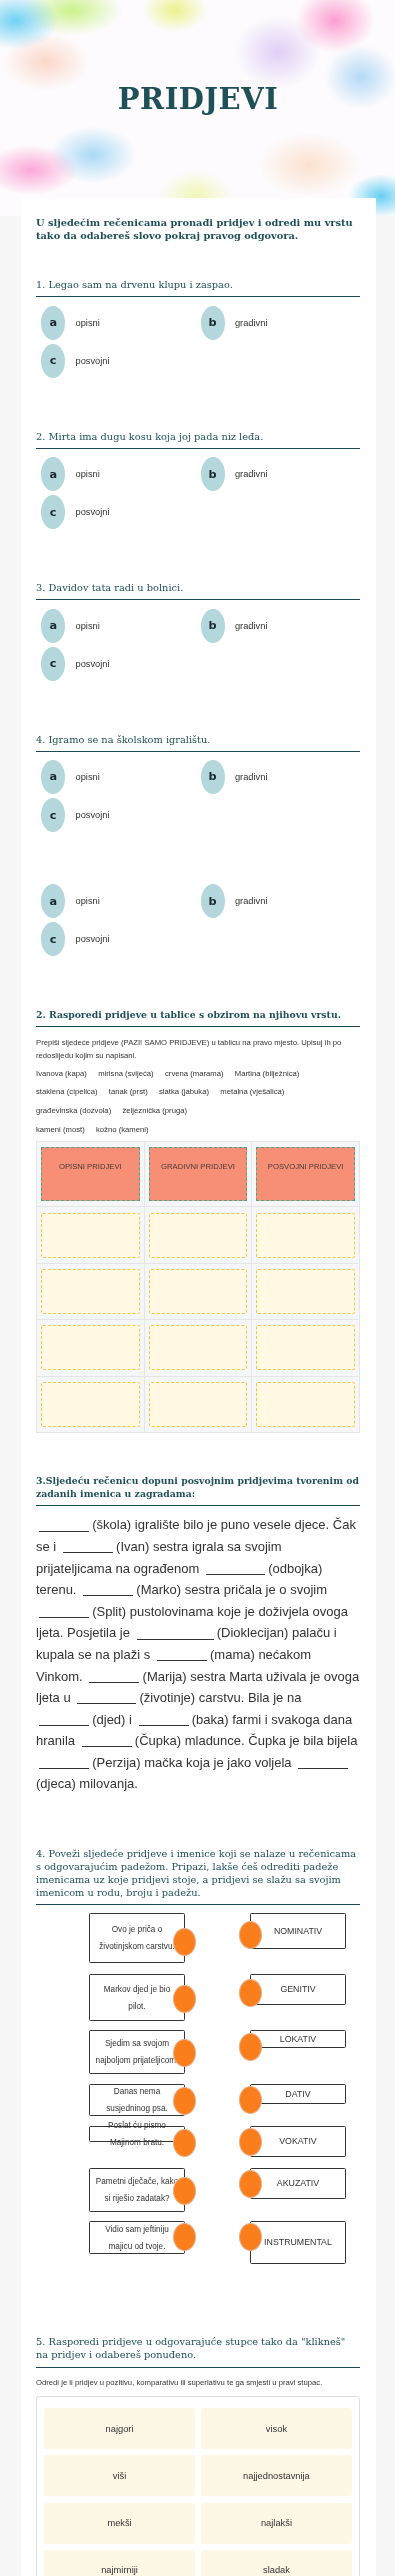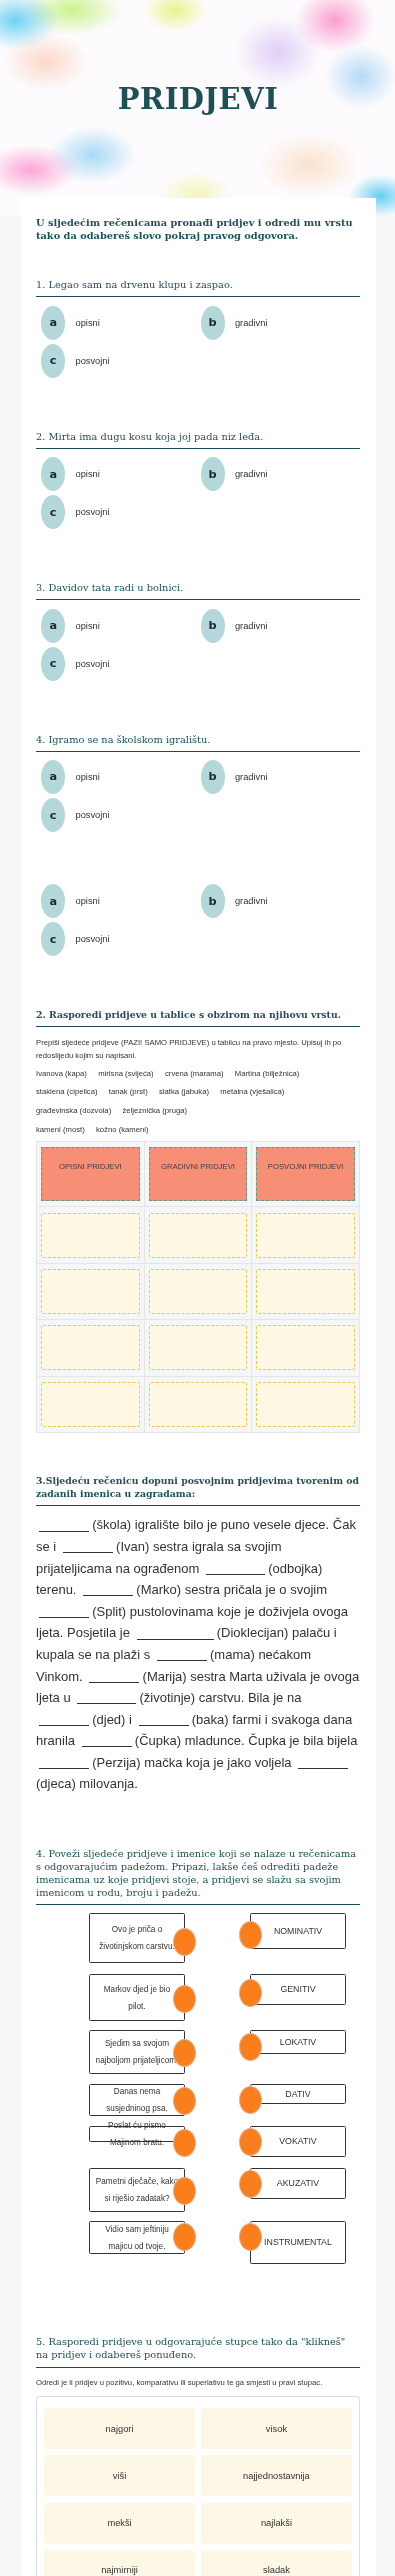--- a/index.html
+++ b/index.html
@@ -280,21 +280,21 @@
       <div class="dot" style="left:137px;top:216px;"></div>
       <div class="m-left" style="top:255px;height:44px;">Pametni dječače, kako si riješio zadatak?</div>
       <div class="dot" style="left:137px;top:264px;"></div>
       <div class="m-left" style="top:308px;height:33px;">Vidio sam jeftiniju majicu od tvoje.</div>
       <div class="dot" style="left:137px;top:310px;"></div>
 
       <div class="m-right" style="top:0;height:36px;">NOMINATIV</div>
       <div class="dot" style="left:203px;top:7.2px;"></div>
       <div class="m-right" style="top:61px;height:31px;">GENITIV</div>
       <div class="dot" style="left:203px;top:66px;"></div>
-      <div class="m-right" style="top:117px;height:24px;">LOKATIV</div>
+      <div class="m-right" style="top:117px;height:18px;">LOKATIV</div>
       <div class="dot" style="left:203px;top:120px;"></div>
       <div class="m-right" style="top:171px;height:20px;">DATIV</div>
       <div class="dot" style="left:203px;top:173px;"></div>
       <div class="m-right" style="top:213px;height:31px;">VOKATIV</div>
       <div class="dot" style="left:203px;top:215px;"></div>
       <div class="m-right" style="top:255px;height:31px;">AKUZATIV</div>
       <div class="dot" style="left:203px;top:257px;"></div>
       <div class="m-right" style="top:308px;height:43px;">INSTRUMENTAL</div>
       <div class="dot" style="left:203px;top:310px;"></div>
     </div>

